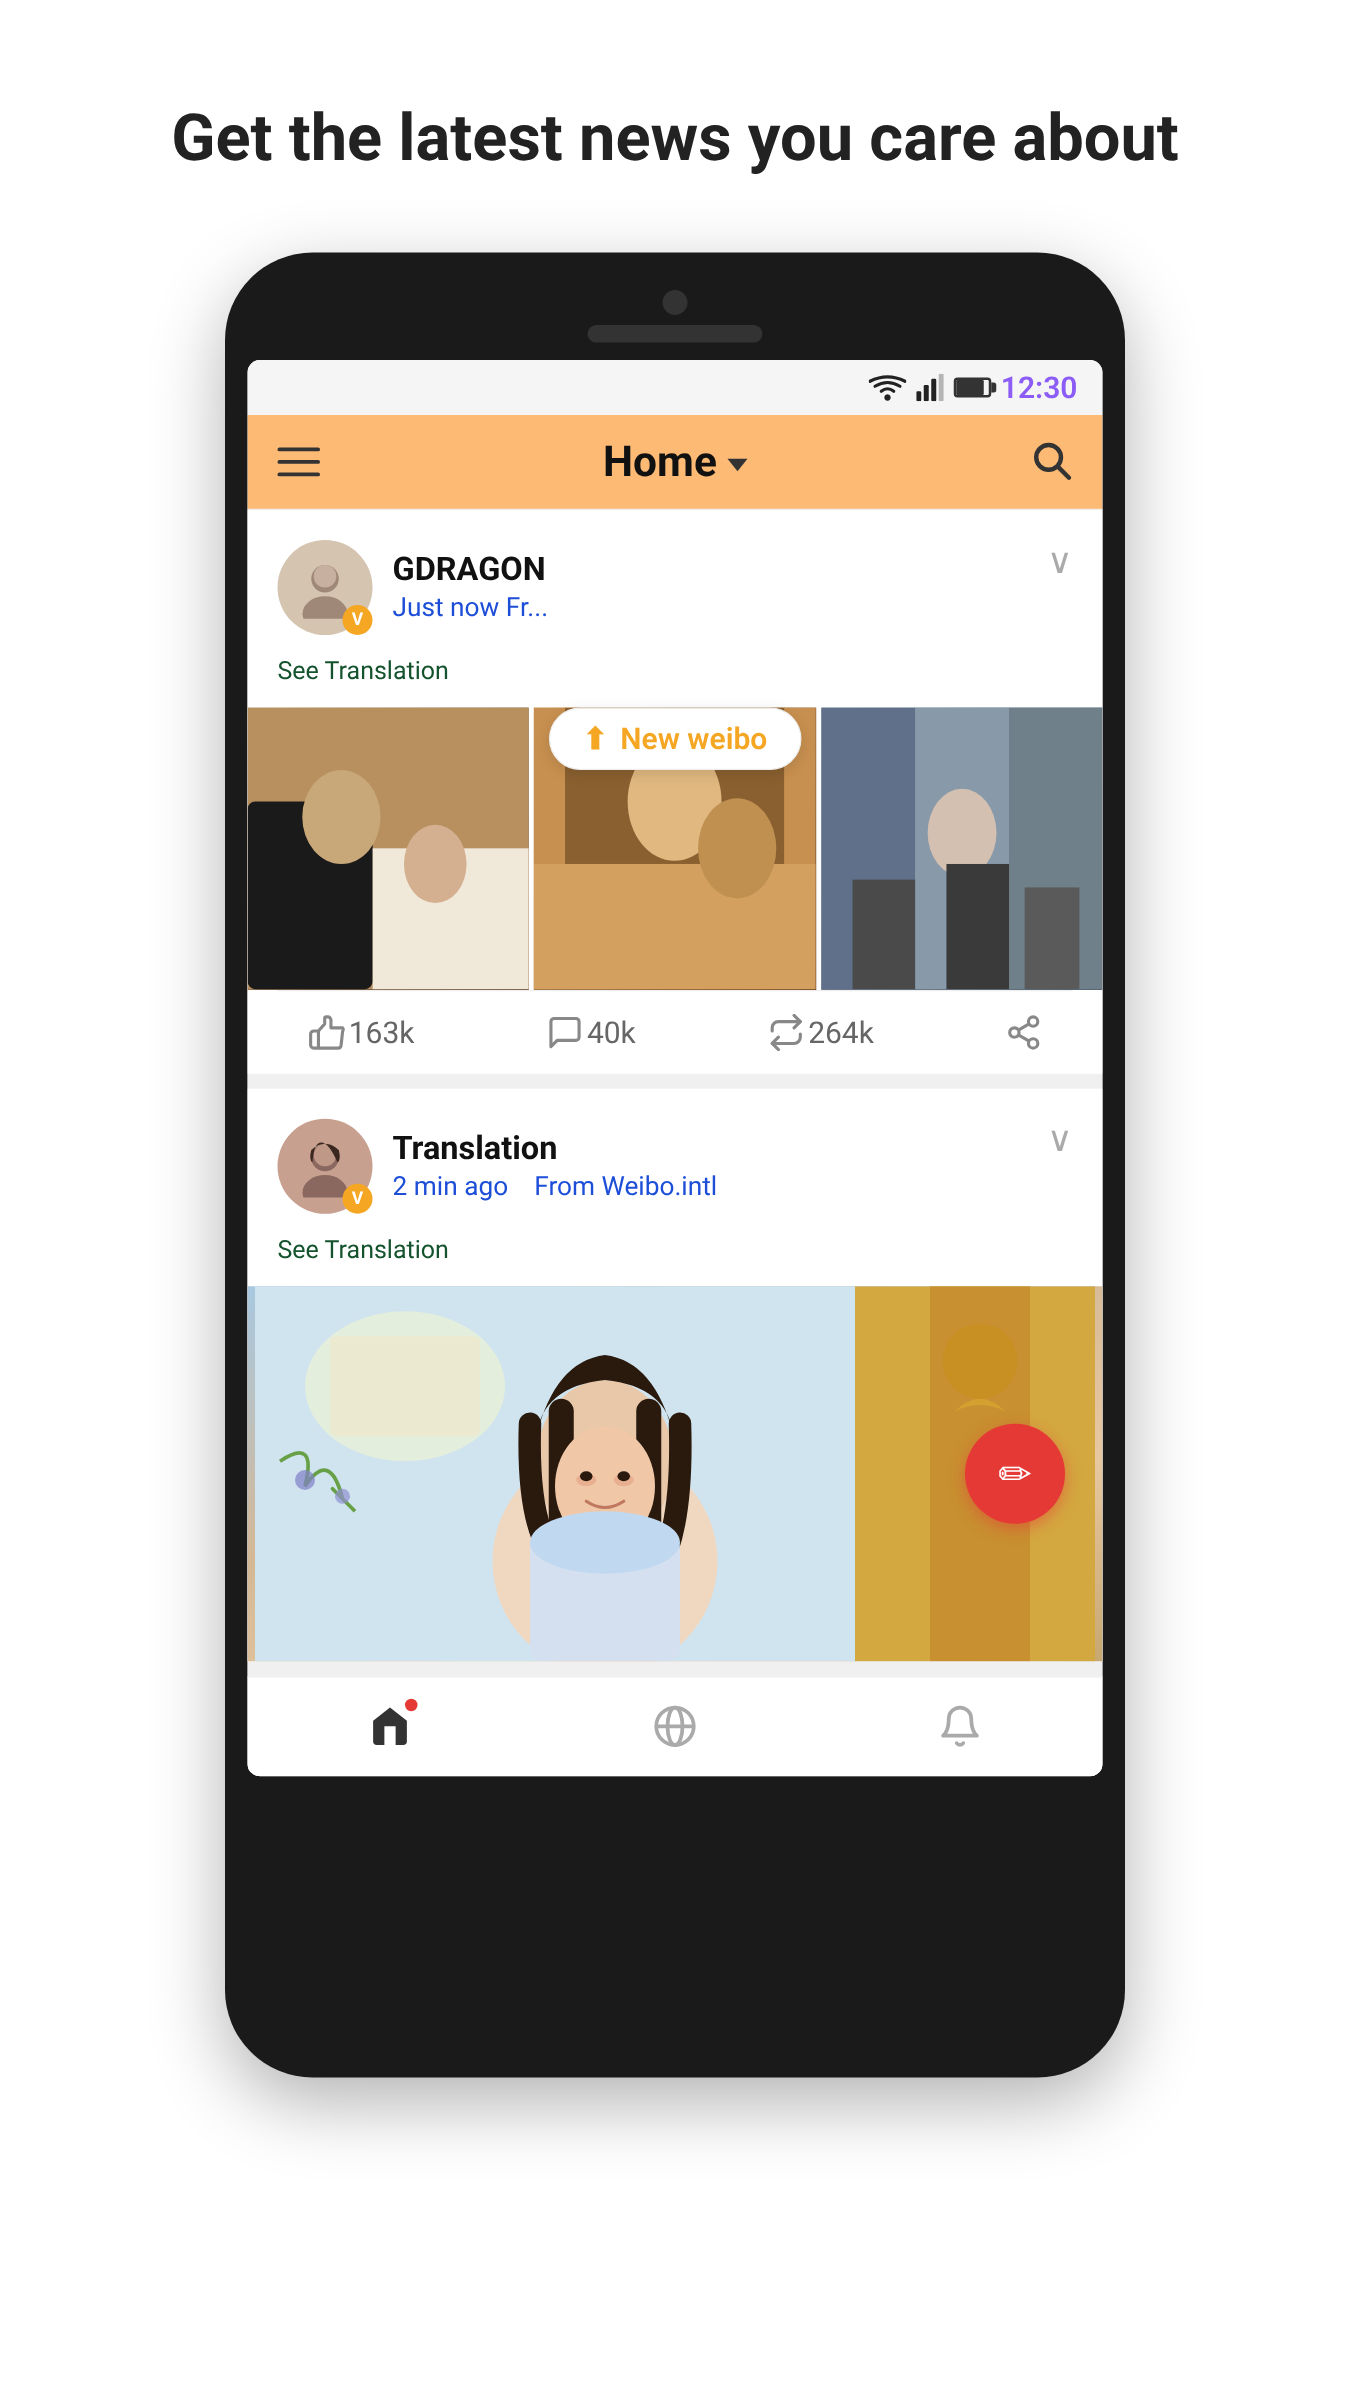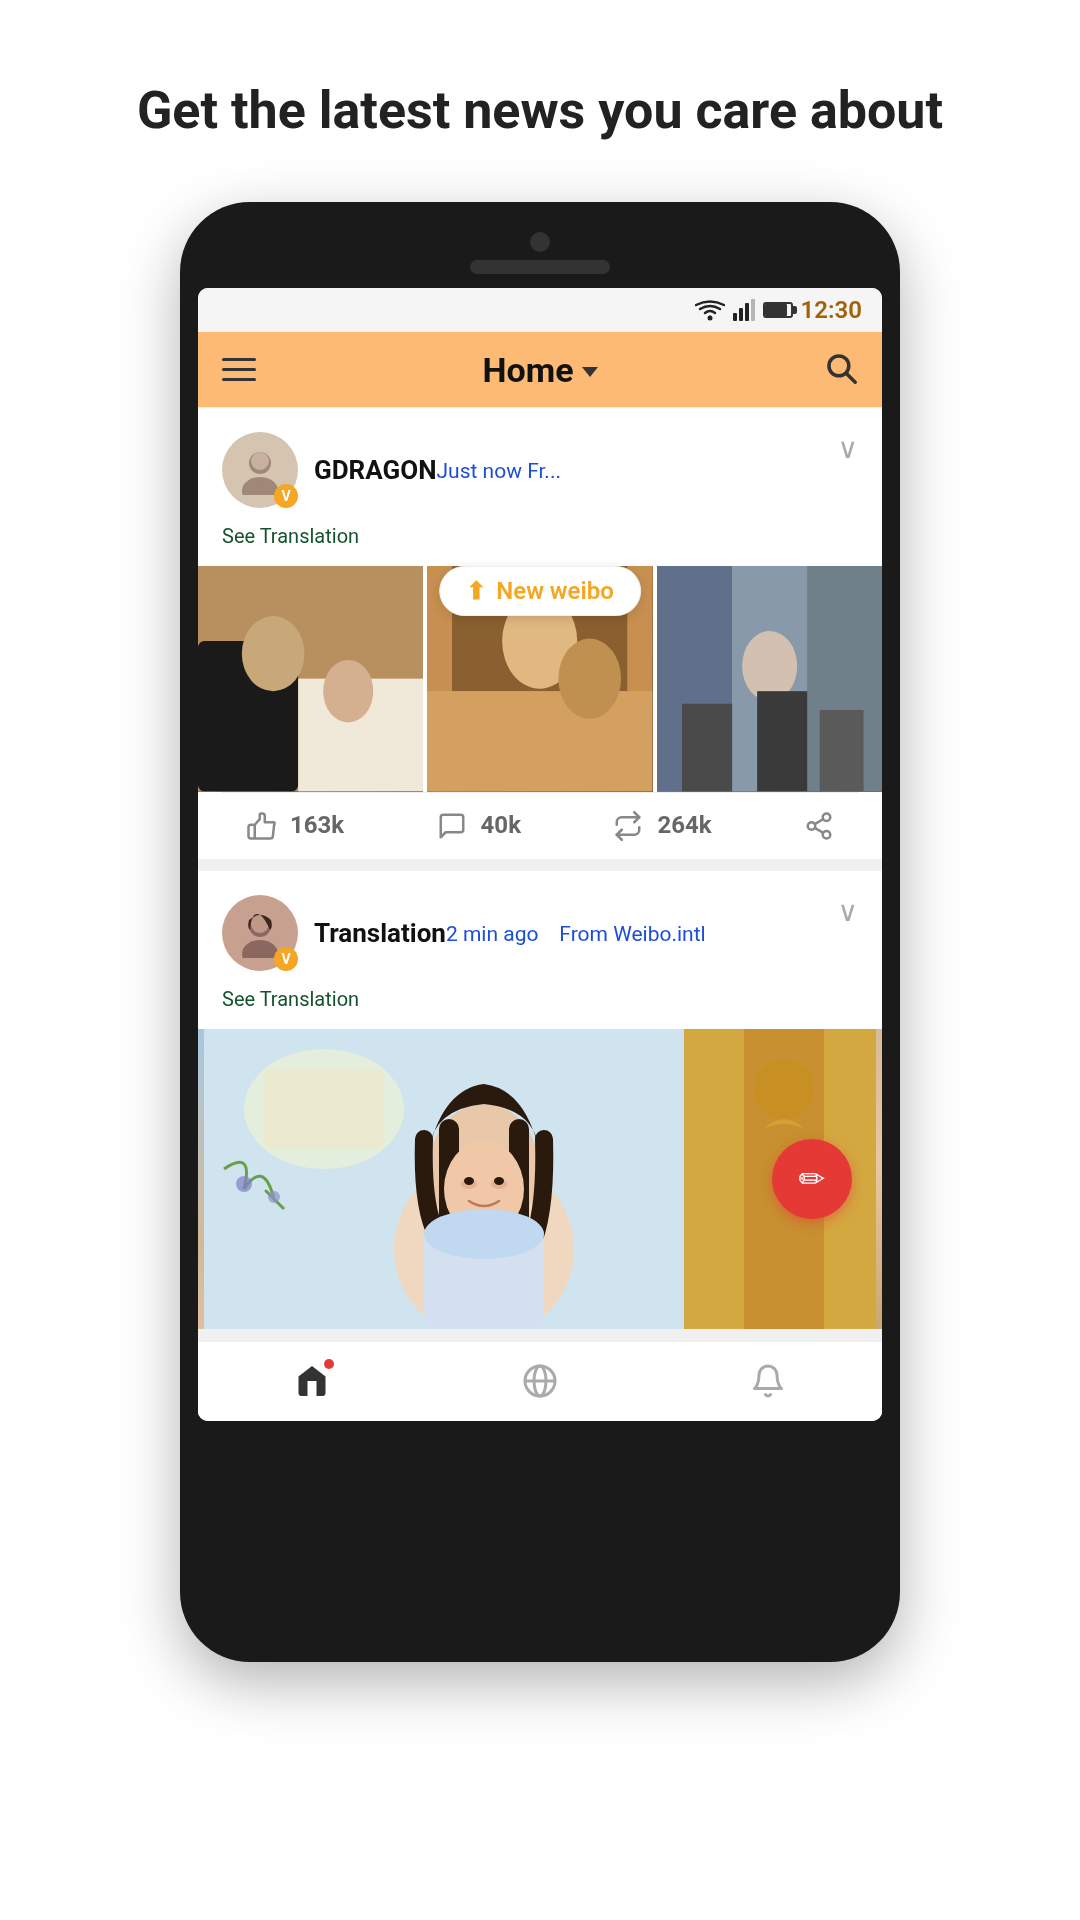--- a/index.html
+++ b/index.html
@@ -74,21 +74,21 @@
       gap: 10px;
     }
     .status-icons {
       display: flex;
       align-items: center;
       gap: 8px;
     }
     .status-time {
       font-size: 24px;
       font-weight: 600;
-      color: #a16207;
+      color: #8b5cf6;
     }
     .icon-wifi {
       width: 30px;
       height: 22px;
     }
     .icon-signal {
       width: 22px;
       height: 22px;
     }
     .icon-battery {
@@ -242,21 +242,21 @@
       border-radius: 50%;
       display: flex;
       align-items: center;
       justify-content: center;
       color: #fff;
       font-size: 14px;
       font-weight: 700;
     }
     .post-user-info {
       display: flex;
-      flex-direction: row;
+      flex-direction: column;
     }
     .post-username {
       font-size: 26px;
       font-weight: 700;
       color: #111;
     }
     .post-meta {
       font-size: 21px;
       color: #1d4ed8;
       margin-top: 4px;
@@ -319,23 +319,23 @@
     
     .post-actions {
       display: flex;
       align-items: center;
       justify-content: space-between;
       padding: 18px 24px;
       border-top: 1px solid #eee;
     }
     .action-item {
       display: flex;
-      gap: 14px;
+      align-items: center;
+      gap: 3px;
       cursor: pointer;
-      font-weight: bold;
     }
     .action-count {
       font-size: 24px;
       color: #666;
     }
     .action-icon {
       width: 30px;
       height: 30px;
       fill: none;
       stroke: #888;

